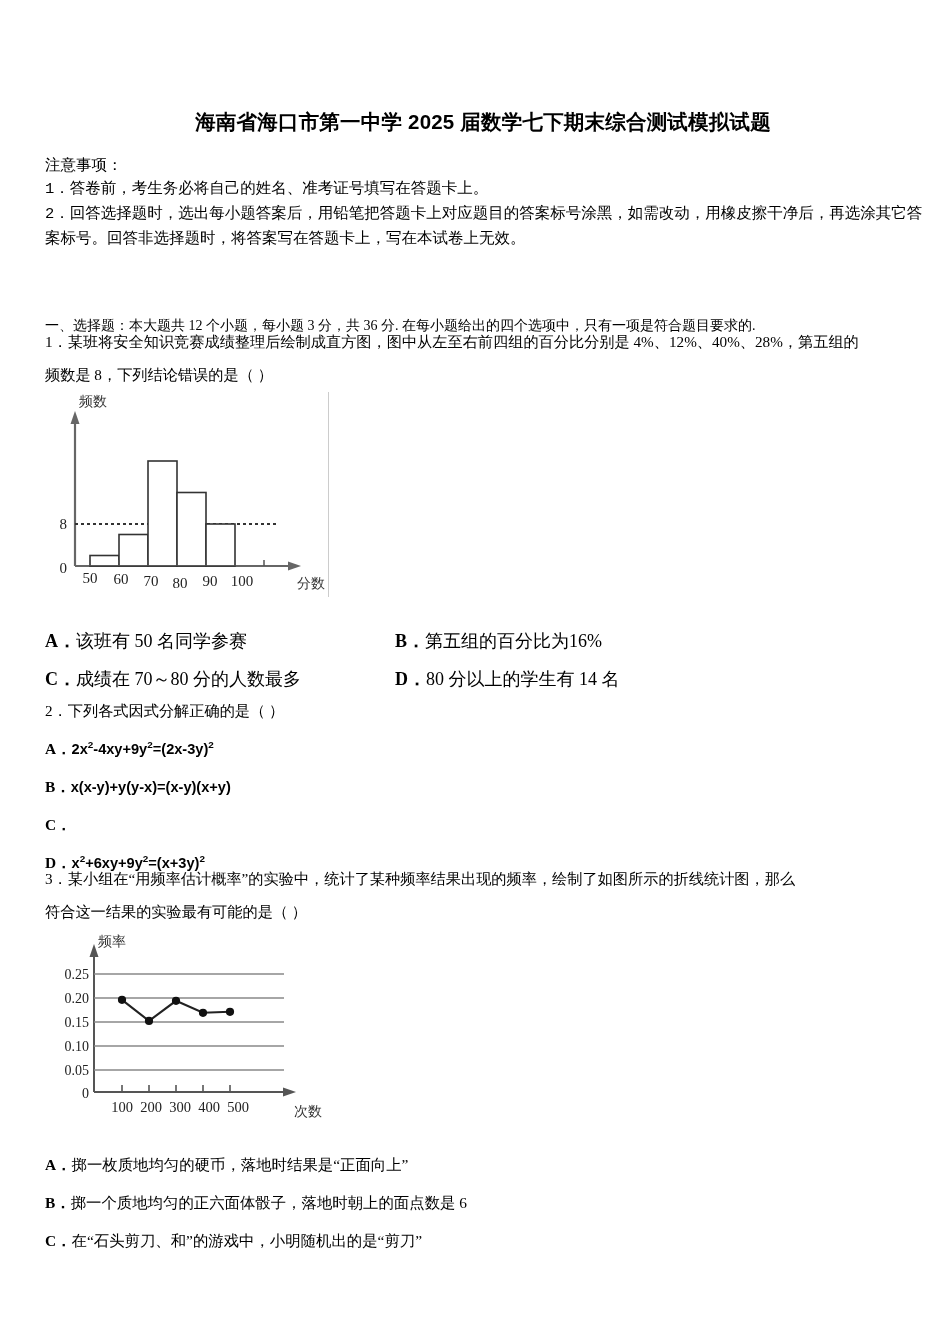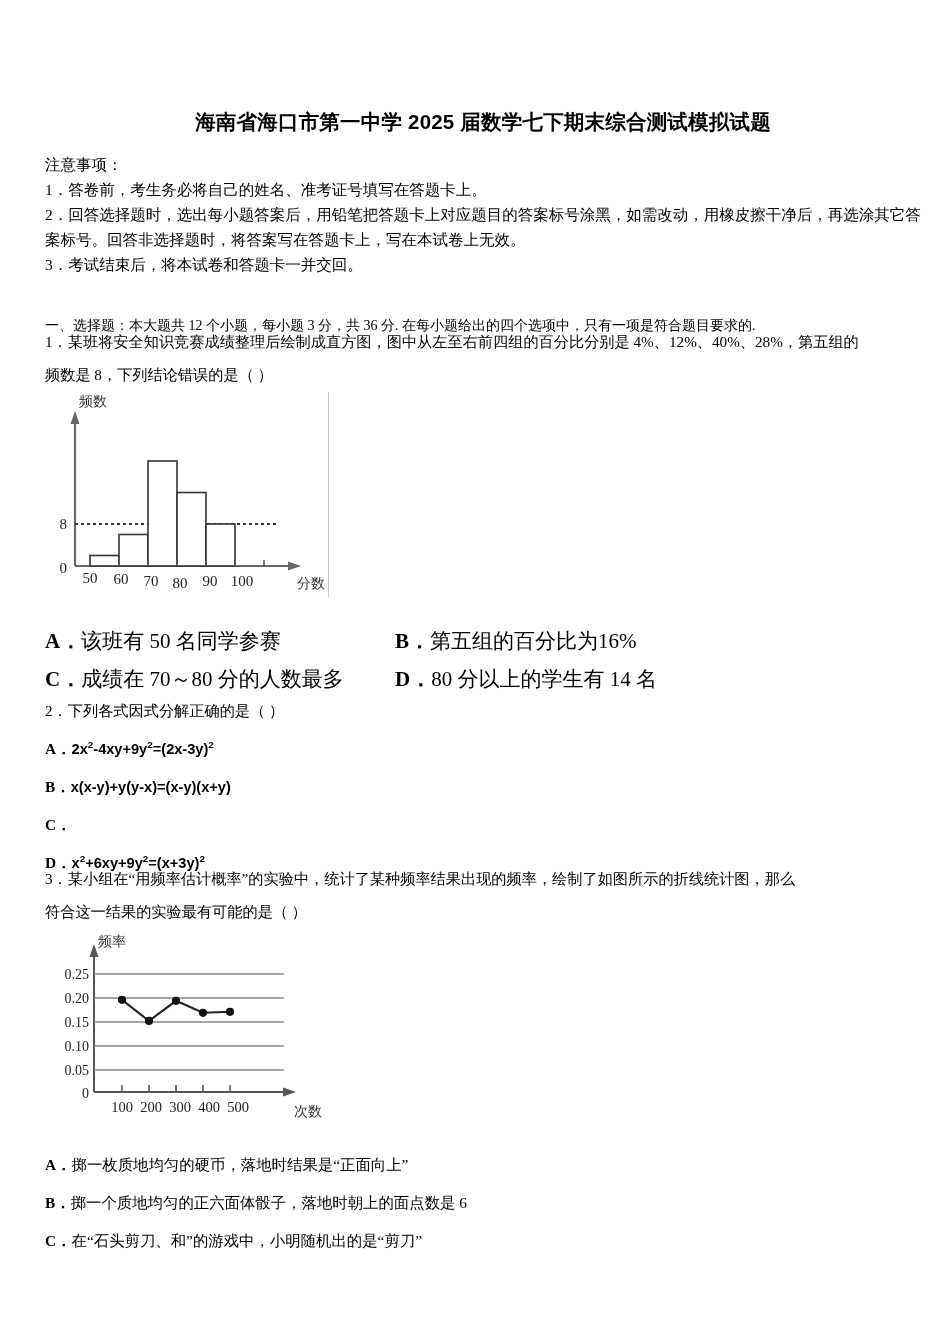--- a/index.html
+++ b/index.html
@@ -37,21 +37,21 @@
   
   .notice {
     position: absolute;
     left: 37px;
     top: 152px;
     width: 880px;
     font-size: 15.5px;
     line-height: 25px;
   }
   .notice-head { margin-bottom: 0px; }
-  .notice-line { white-space: normal; }
+  .notice-line { white-space: normal; font-family: Liberation Mono, monospace; }
 
   
   .section-header {
     position: absolute;
     left: 37px;
     top: 314px;
     width: 885px;
     font-size: 14px;
     line-height: 24px;
   }
@@ -61,21 +61,21 @@
   .qstem {
     font-size: 15.2px;
     line-height: 33px;
   }
   .qstem .num { letter-spacing: 0px; }
 
   .opts-grid {
     position: absolute;
     left: 37px;
     width: 885px;
-    font-size: 21px;
+    font-size: 18px;
   }
   .opt-row { display: flex; line-height: 38px; }
   .opt-cell { }
   .opt-cell.left { width: 350px; }
   .opt-lbl { font-weight: bold; font-family: "Liberation Serif", serif; }
   .opt-math { font-weight: bold; font-family: "Liberation Sans", "DejaVu Sans", sans-serif; font-size: 14.6px; }
   sup { font-size: 0.68em; vertical-align: super; line-height: 0; }
 
   .opts-stack {
     position: absolute;
@@ -93,21 +93,20 @@
 <body>
 
 <div class="page">
 
   <div class="doc-title">海南省海口市第一中学 2025 届数学七下期末综合测试模拟试题</div>
 
   <div class="notice">
     <div class="notice-head">注意事项：</div>
     <div class="notice-line">1．答卷前，考生务必将自己的姓名、准考证号填写在答题卡上。</div>
     <div class="notice-line">2．回答选择题时，选出每小题答案后，用铅笔把答题卡上对应题目的答案标号涂黑，如需改动，用橡皮擦干净后，再选涂其它答案标号。回答非选择题时，将答案写在答题卡上，写在本试卷上无效。</div>
-    <div class="notice-line">3．考试结束后，将本试卷和答题卡一并交回。</div>
   </div>
 
   <div class="section-header">一、选择题：本大题共 12 个小题，每小题 3 分，共 36 分. 在每小题给出的四个选项中，只有一项是符合题目要求的.</div>
 
   <div class="qblock" style="top:325px;">
     <div class="qstem">
       <span class="num">1．</span><span>某班将安全知识竞赛成绩整理后绘制成直方图，图中从左至右前四组的百分比分别是 4%、12%、40%、28%，第五组的</span>
     </div>
     <div class="qstem">频数是 8，下列结论错误的是（        ）</div>
   </div>

